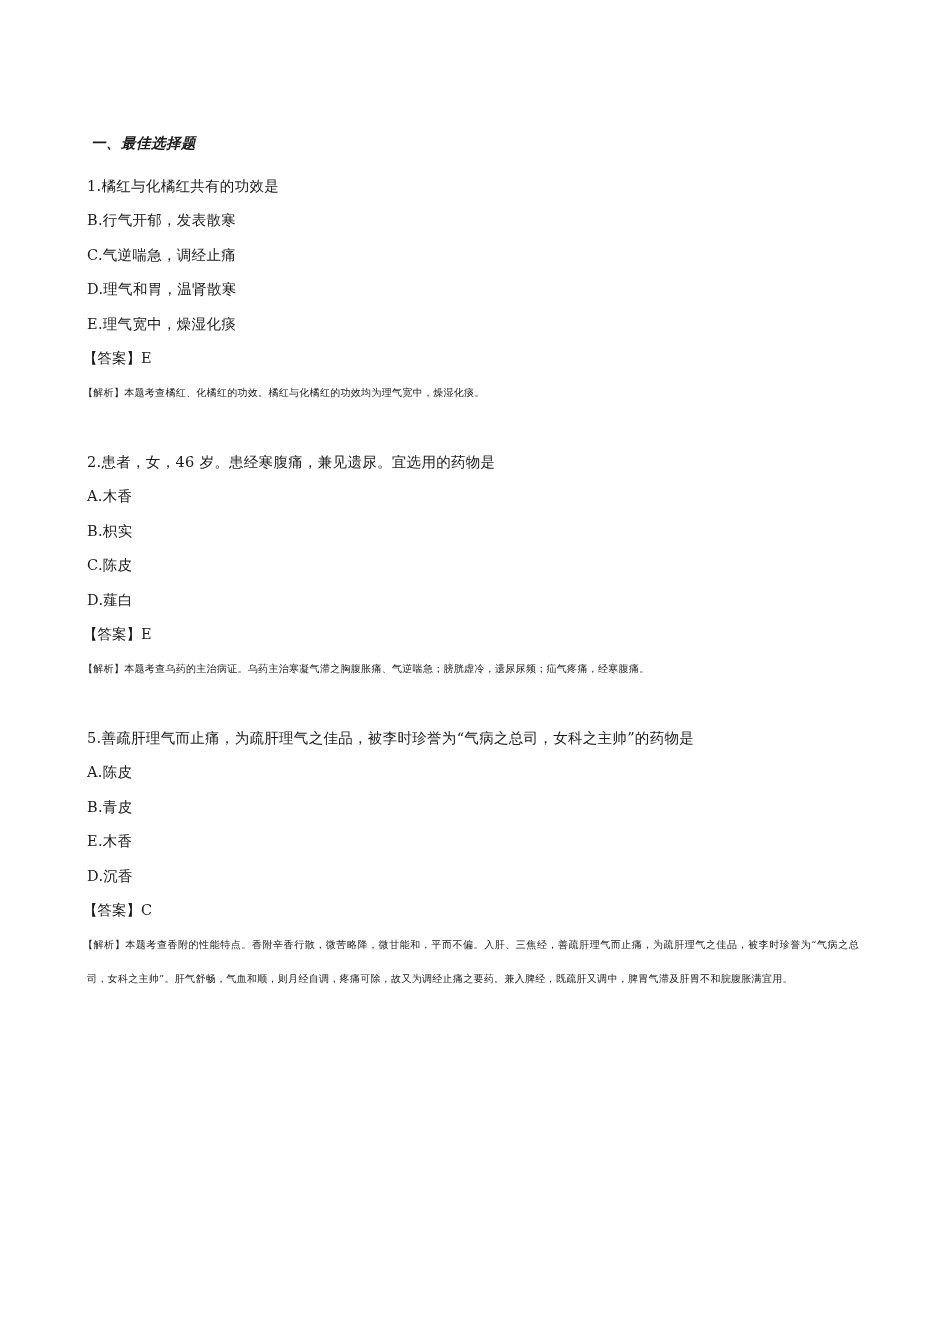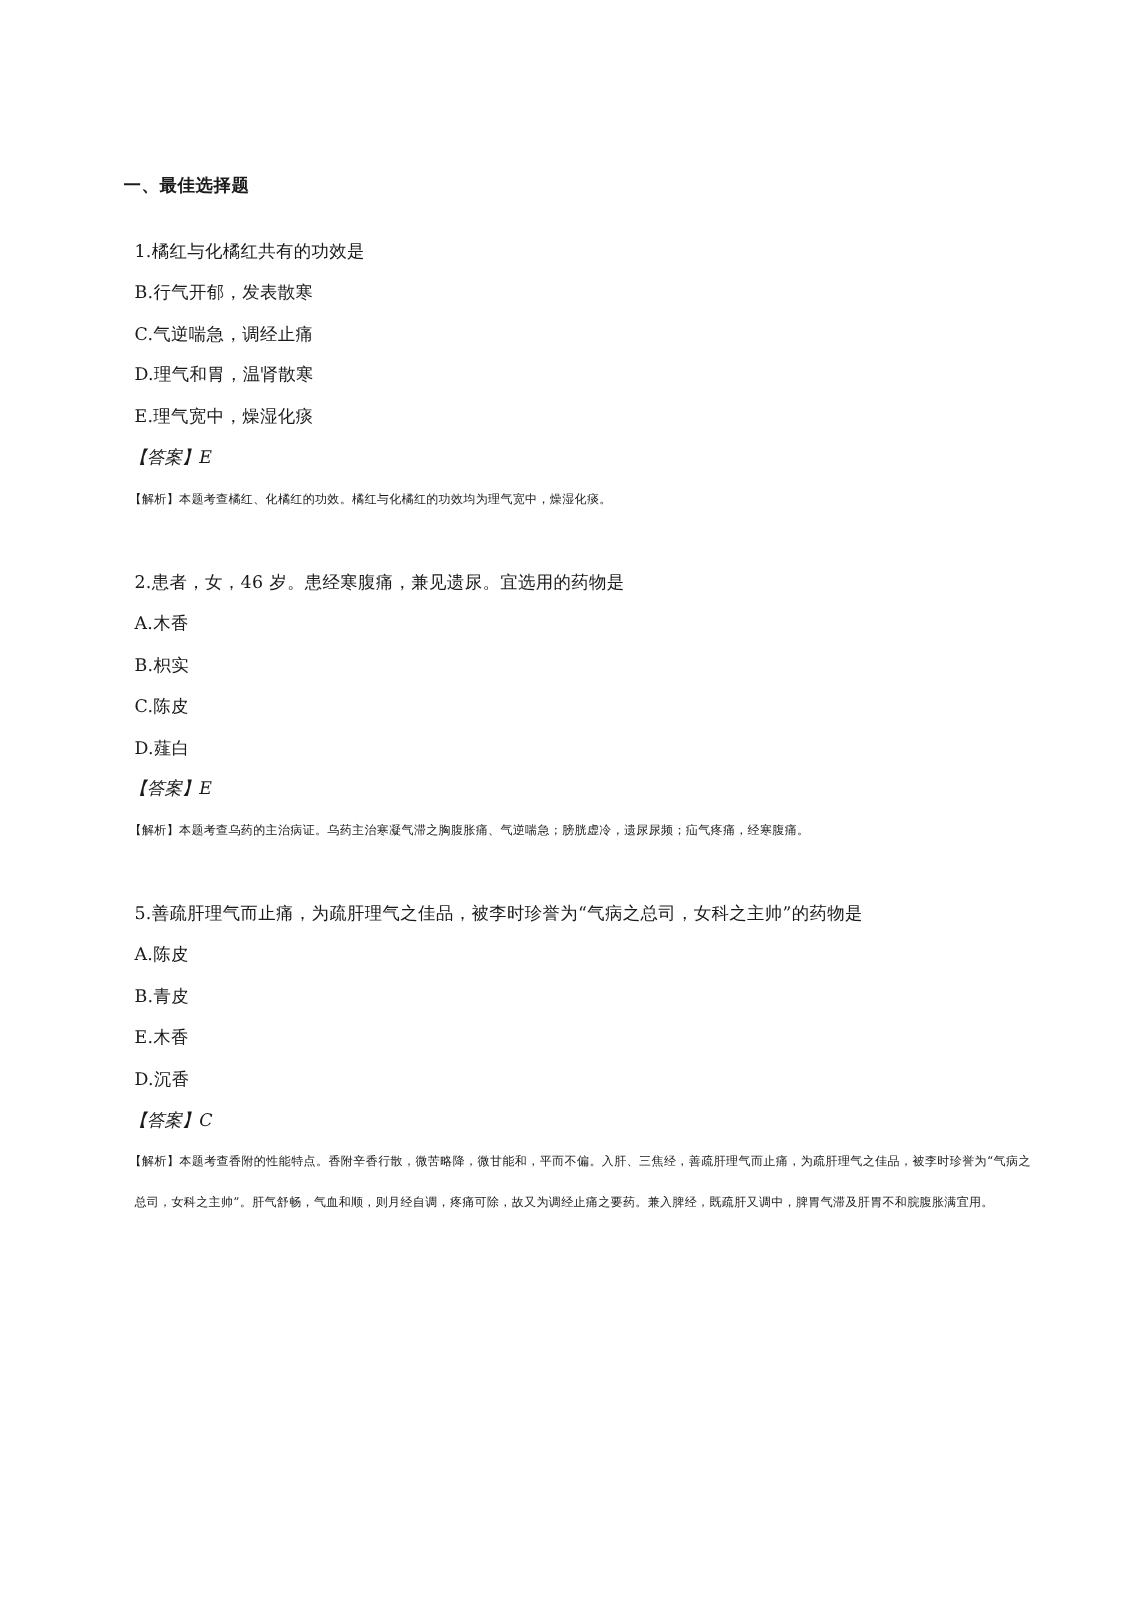--- a/index.html
+++ b/index.html
@@ -20,54 +20,53 @@
       left: 87px;
       top: 126px;
       width: 772px;
     }
     .section-title {
       font-family: "DejaVu Sans", "Liberation Sans", sans-serif;
       font-weight: bold;
       font-size: 14.5px;
       height: 34.5px;
       line-height: 26px;
-      margin: 16px;
+      margin: 4px;
       letter-spacing: 0.5px;
+      font-style: italic;
     }
     .line {
       font-size: 14.5px;
       line-height: 34.5px;
       height: 34.5px;
       margin: 0;
       white-space: nowrap;
       letter-spacing: 0.3px;
     }
     .answer {
       font-size: 14.5px;
       line-height: 34.5px;
       height: 34.5px;
       margin: 0;
       white-space: nowrap;
       margin-left: -4px;
-      font-style: italic;
     }
     .para {
       font-size: 10px;
       line-height: 34.5px;
       margin: 0;
       text-align: justify;
       text-align-last: left;
       letter-spacing: 0.3px;
     }
     .para .tag {
       margin-left: -4px;
     }
     .question {
       margin-bottom: 34.5px;
-      margin-left: 25px;
     }
     .question:last-child {
       margin-bottom: 0;
     }
   </style>
 </head>
 <body>
 
 <div class="page">
 

